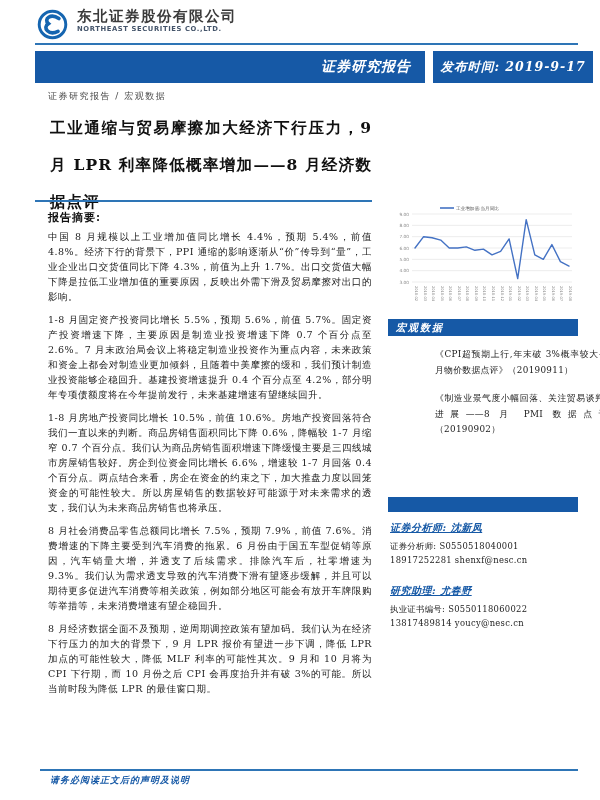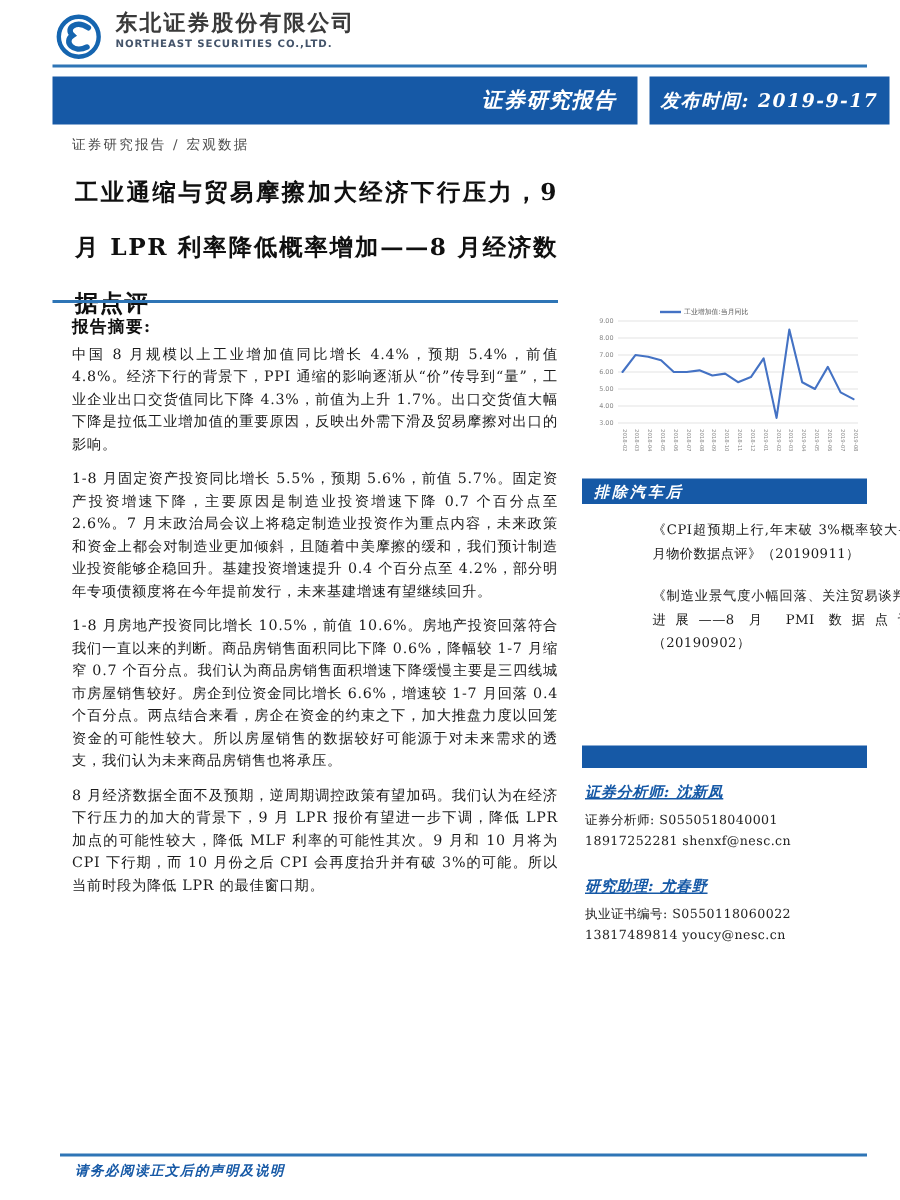--- a/index.html
+++ b/index.html
@@ -77,20 +77,21 @@
   <div class="breadcrumb">证券研究报告 / 宏观数据</div>
 
   <div class="report-title">工业通缩与贸易摩擦加大经济下行压力，9 月 LPR 利率降低概率增加——8 月经济数据点评</div>
   <div class="title-rule"></div>
 
   <div class="summary-heading">报告摘要:</div>
   <div class="summary-body">
       <p class="sum-p">中国 8 月规模以上工业增加值同比增长 4.4%，预期 5.4%，前值 4.8%。经济下行的背景下，PPI 通缩的影响逐渐从“价”传导到“量”，工业企业出口交货值同比下降 4.3%，前值为上升 1.7%。出口交货值大幅下降是拉低工业增加值的重要原因，反映出外需下滑及贸易摩擦对出口的影响。</p>
       <p class="sum-p">1-8 月固定资产投资同比增长 5.5%，预期 5.6%，前值 5.7%。固定资产投资增速下降，主要原因是制造业投资增速下降 0.7 个百分点至 2.6%。7 月末政治局会议上将稳定制造业投资作为重点内容，未来政策和资金上都会对制造业更加倾斜，且随着中美摩擦的缓和，我们预计制造业投资能够企稳回升。基建投资增速提升 0.4 个百分点至 4.2%，部分明年专项债额度将在今年提前发行，未来基建增速有望继续回升。</p>
       <p class="sum-p">1-8 月房地产投资同比增长 10.5%，前值 10.6%。房地产投资回落符合我们一直以来的判断。商品房销售面积同比下降 0.6%，降幅较 1-7 月缩窄 0.7 个百分点。我们认为商品房销售面积增速下降缓慢主要是三四线城市房屋销售较好。房企到位资金同比增长 6.6%，增速较 1-7 月回落 0.4 个百分点。两点结合来看，房企在资金的约束之下，加大推盘力度以回笼资金的可能性较大。所以房屋销售的数据较好可能源于对未来需求的透支，我们认为未来商品房销售也将承压。</p>
+      <p class="sum-p">8 月社会消费品零售总额同比增长 7.5%，预期 7.9%，前值 7.6%。消费增速的下降主要受到汽车消费的拖累。6 月份由于国五车型促销等原因，汽车销量大增，并透支了后续需求。排除汽车后，社零增速为 9.3%。我们认为需求透支导致的汽车消费下滑有望逐步缓解，并且可以期待更多促进汽车消费等相关政策，例如部分地区可能会有放开车牌限购等举措等，未来消费增速有望企稳回升。</p>
       <p class="sum-p">8 月经济数据全面不及预期，逆周期调控政策有望加码。我们认为在经济下行压力的加大的背景下，9 月 LPR 报价有望进一步下调，降低 LPR 加点的可能性较大，降低 MLF 利率的可能性其次。9 月和 10 月将为 CPI 下行期，而 10 月份之后 CPI 会再度抬升并有破 3%的可能。所以当前时段为降低 LPR 的最佳窗口期。</p>
     </div>
 
   <div class="chart-box"><svg width="190" height="112" viewBox="0 0 190 112" font-family="DejaVu Sans, sans-serif">
         <line x1="24" y1="82" x2="184" y2="82" stroke="#d9d9d9" stroke-width="0.5"></line>
         <text x="21" y="83.5" font-size="4.3" fill="#888" text-anchor="end">3.00</text>
         <line x1="24" y1="70.66666666666667" x2="184" y2="70.66666666666667" stroke="#d9d9d9" stroke-width="0.5"></line>
         <text x="21" y="72.16666666666667" font-size="4.3" fill="#888" text-anchor="end">4.00</text>
         <line x1="24" y1="59.333333333333336" x2="184" y2="59.333333333333336" stroke="#d9d9d9" stroke-width="0.5"></line>
         <text x="21" y="60.833333333333336" font-size="4.3" fill="#888" text-anchor="end">5.00</text>
@@ -120,21 +121,21 @@
         <text transform="rotate(90 129.66666666666666 86)" x="129.66666666666666" y="86" font-size="3.6" fill="#888">2019-02</text>
         <text transform="rotate(90 138.22222222222223 86)" x="138.22222222222223" y="86" font-size="3.6" fill="#888">2019-03</text>
         <text transform="rotate(90 146.77777777777777 86)" x="146.77777777777777" y="86" font-size="3.6" fill="#888">2019-04</text>
         <text transform="rotate(90 155.33333333333334 86)" x="155.33333333333334" y="86" font-size="3.6" fill="#888">2019-05</text>
         <text transform="rotate(90 163.88888888888889 86)" x="163.88888888888889" y="86" font-size="3.6" fill="#888">2019-06</text>
         <text transform="rotate(90 172.44444444444443 86)" x="172.44444444444443" y="86" font-size="3.6" fill="#888">2019-07</text>
         <text transform="rotate(90 181 86)" x="181" y="86" font-size="3.6" fill="#888">2019-08</text>
       </svg></div>
 
   <div class="related-bar">
-    <span>排除汽车后</span>
+    <span>宏观数据</span>
   </div>
   <div class="related-list">
       <div class="rel-item">《CPI超预期上行,年末破 3%概率较大——8 月物价数据点评》（20190911）</div>
       <div class="rel-item">《制造业景气度小幅回落、关注贸易谈判后续进展——8 月 PMI 数据点评》（20190902）</div>
     </div>
 
   <div class="analyst-bar"></div>
   <div class="contacts">
       <div class="contact-block">
         <div class="contact-role">证券分析师: 沈新凤</div>

